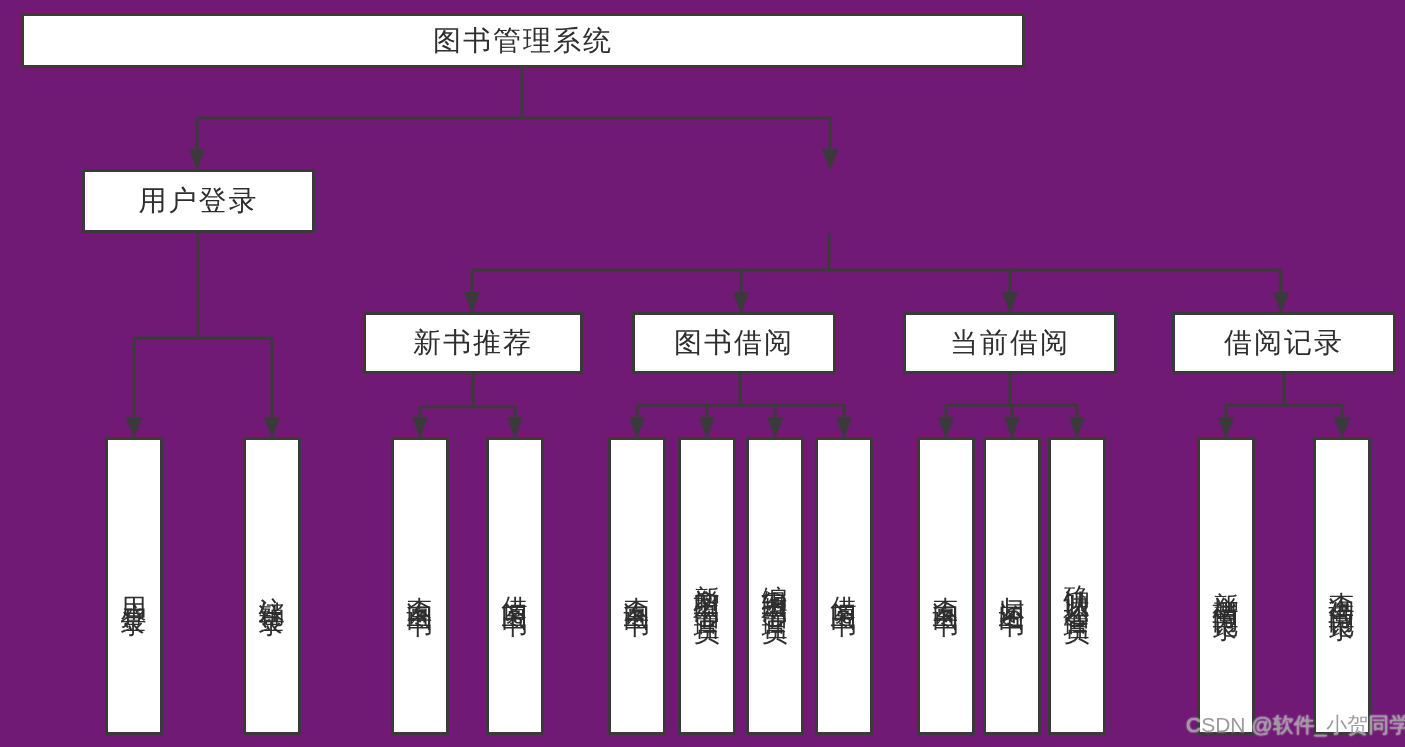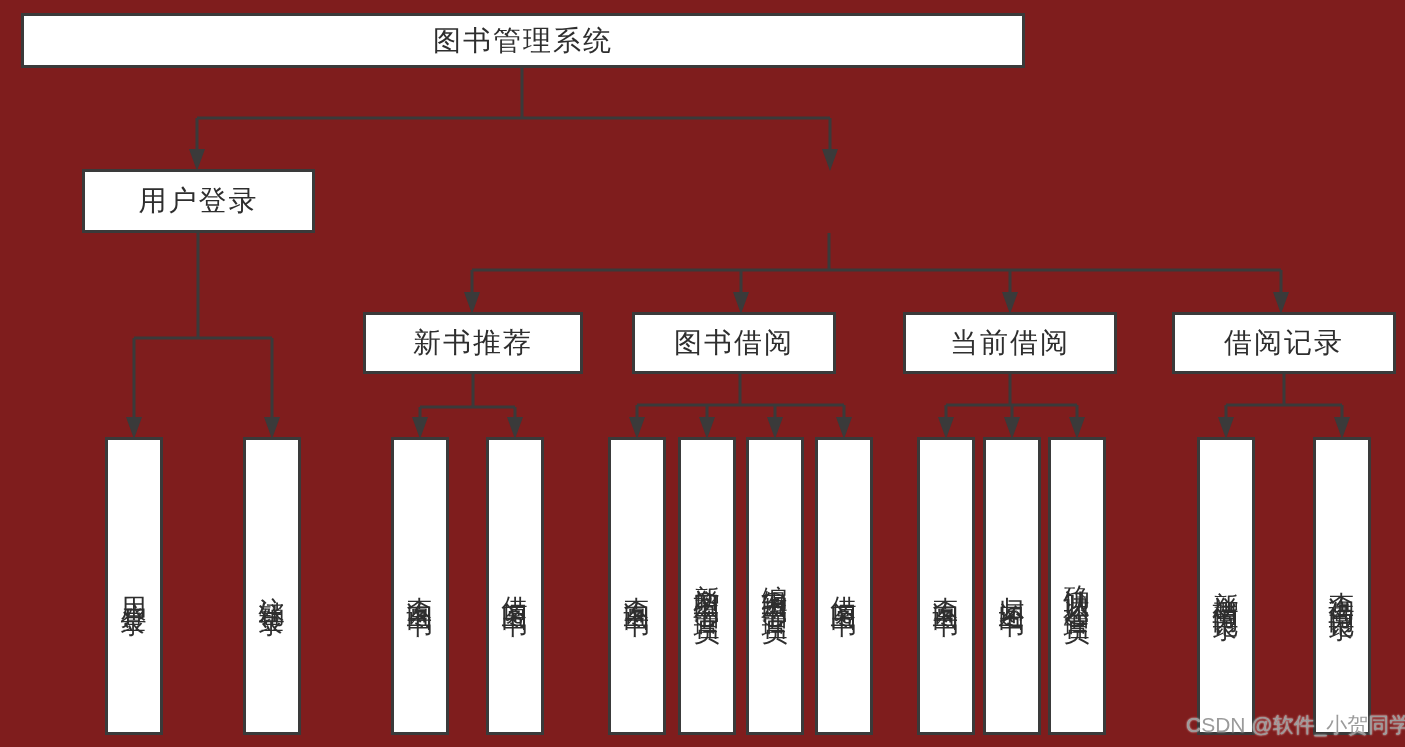--- a/index.html
+++ b/index.html
@@ -5,21 +5,21 @@
   html, body {
     margin: 0;
     padding: 0;
     background: #ffffff;
     font-family: "Liberation Sans", "DejaVu Sans", sans-serif;
   }
   #stage {
     position: relative;
     width: 1405px;
     height: 747px;
-    background: #7f1d1d;
+    background: #701a75;
     overflow: hidden;
   }
   #connectors {
     position: absolute;
     left: 0;
     top: 0;
     width: 1405px;
     height: 747px;
   }
   .box {

